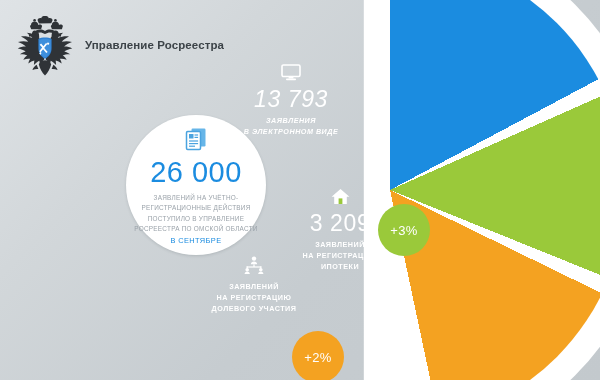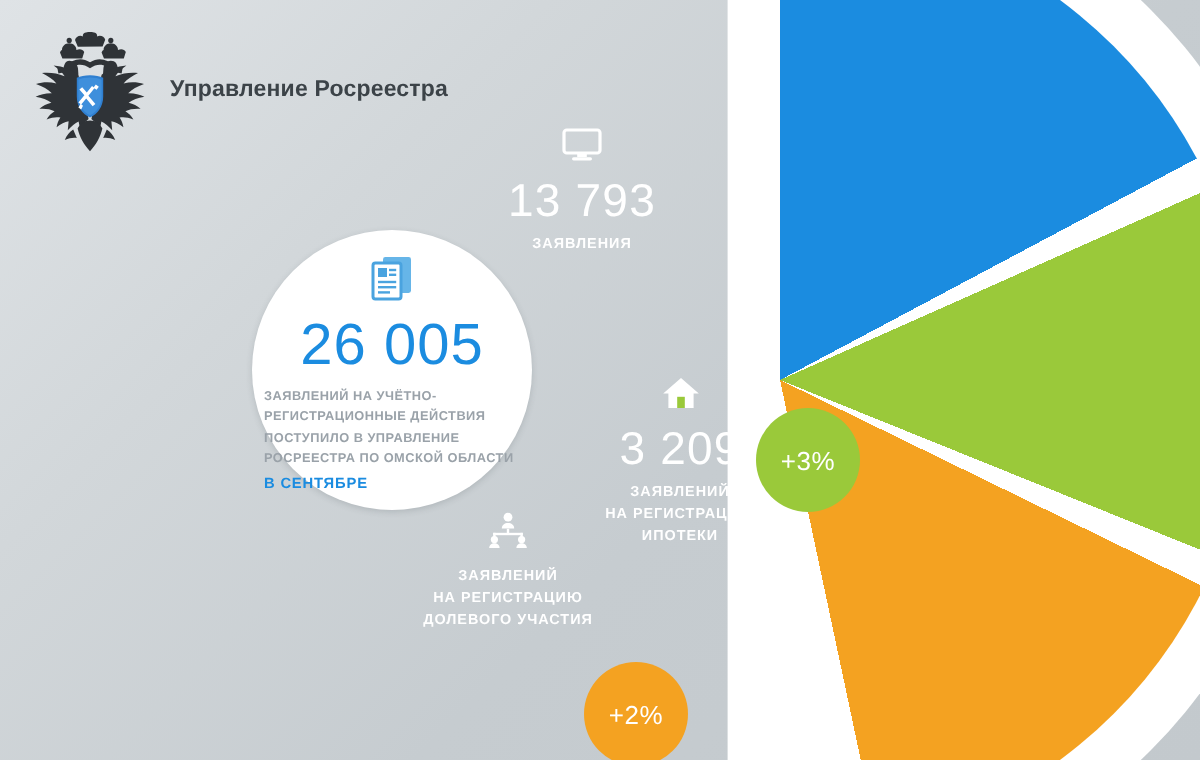--- a/index.html
+++ b/index.html
@@ -62,39 +62,39 @@
     display:flex;flex-direction:column;align-items:center;justify-content:flex-start;
     padding-top:12px;box-sizing:border-box;
     z-index:6;
   }
   .hub-icon{margin-bottom:1px;}
   .hub-value{
     font-size:29px;line-height:1;color:#1b8ce0;letter-spacing:.5px;
     margin:2px 0 6px;white-space:nowrap;
   }
   .hub-lines{
-    font-size:6.4px;line-height:1.62;color:#9aa2a9;
-    letter-spacing:.25px;font-weight:bold;text-transform:uppercase;
+    font-size:6.4px;line-height:1.62;color:#9aa2a9;text-align:center;
+    letter-spacing:.25px;font-weight:normal;text-transform:uppercase;
     width:128px;
   }
   .hub-lines .accent{color:#1b8ce0;font-size:7.4px;letter-spacing:.4px;}
 
   
   .slice-label{
     position:absolute;z-index:5;text-align:center;color:#ffffff;
     text-transform:uppercase;
   }
   .slice-icon{display:block;margin:0 auto 3px;}
   .slice-value{
     font-size:23px;line-height:1;letter-spacing:.6px;margin-bottom:4px;white-space:nowrap;
   }
   .slice-sub{font-size:7.2px;line-height:1.55;letter-spacing:.5px;font-weight:bold;text-align:center;}
   .slice-sub span{display:block;}
 
-  #label-electronic{left:226px;top:64px;width:130px;}
+  #label-electronic{left:226px;top:64px;width:130px;font-style:italic;}
   #label-mortgage{left:281px;top:188px;width:118px;}
   #label-equity{left:192px;top:256px;width:124px;}
 
   
   .badge{
     position:absolute;border-radius:50%;display:flex;align-items:center;justify-content:center;
     color:#ffffff;font-size:13px;letter-spacing:.3px;z-index:7;
   }
   #badge-green{left:378px;top:204px;width:52px;height:52px;background:#9ac93a;}
   #badge-orange{left:292px;top:331px;width:52px;height:52px;background:#f4a221;}
@@ -155,41 +155,42 @@
         <rect x="6.5" y="1.5" width="14" height="18" rx="1.2" fill="#66b5e8"></rect>
         <rect x="1.5" y="4.5" width="14" height="18" rx="1.2" fill="#ffffff" stroke="#4aa3df" stroke-width="1.5"></rect>
         <rect x="4" y="7" width="4.5" height="4.5" fill="#4aa3df"></rect>
         <rect x="9.5" y="7.4" width="3.6" height="1.2" fill="#4aa3df"></rect>
         <rect x="9.5" y="9.8" width="3.6" height="1.2" fill="#4aa3df"></rect>
         <rect x="4" y="13.4" width="9.1" height="1.2" fill="#4aa3df"></rect>
         <rect x="4" y="16" width="9.1" height="1.2" fill="#4aa3df"></rect>
         <rect x="4" y="18.6" width="6" height="1.2" fill="#4aa3df"></rect>
       </svg>
     </span>
-    <div class="hub-value">26 005</div>
+    <div class="hub-value">26 000</div>
     <div class="hub-lines">
       <div>ЗАЯВЛЕНИЙ НА УЧЁТНО-</div>
       <div>РЕГИСТРАЦИОННЫЕ ДЕЙСТВИЯ</div>
       <div>ПОСТУПИЛО В УПРАВЛЕНИЕ</div>
       <div>РОСРЕЕСТРА ПО ОМСКОЙ ОБЛАСТИ</div>
       <div class="accent">В СЕНТЯБРЕ</div>
     </div>
   </div>
 
   <div class="slice-label" id="label-electronic">
     <span class="slice-icon">
       <svg width="20" height="17" viewBox="0 0 20 17" aria-hidden="true">
         <rect x="1" y="1" width="18" height="11.5" rx="1.4" fill="none" stroke="#ffffff" stroke-width="1.6"></rect>
         <rect x="7.6" y="13" width="4.8" height="1.5" fill="#ffffff"></rect>
         <rect x="5" y="14.6" width="10" height="1.6" rx=".8" fill="#ffffff"></rect>
       </svg>
     </span>
     <div class="slice-value">13 793</div>
     <div class="slice-sub">
       <span>ЗАЯВЛЕНИЯ</span>
+      <span>В ЭЛЕКТРОННОМ ВИДЕ</span>
     </div>
   </div>
 
   <div class="slice-label" id="label-mortgage">
     <span class="slice-icon">
       <svg width="19" height="17" viewBox="0 0 19 17" aria-hidden="true">
         <path d="M9.5 1L18.4 8.7h-2.6V16H3.2V8.7H.6z" fill="#ffffff"></path>
         <rect x="7.6" y="10.4" width="3.8" height="5.6" fill="#9ac93a"></rect>
       </svg>
     </span>

